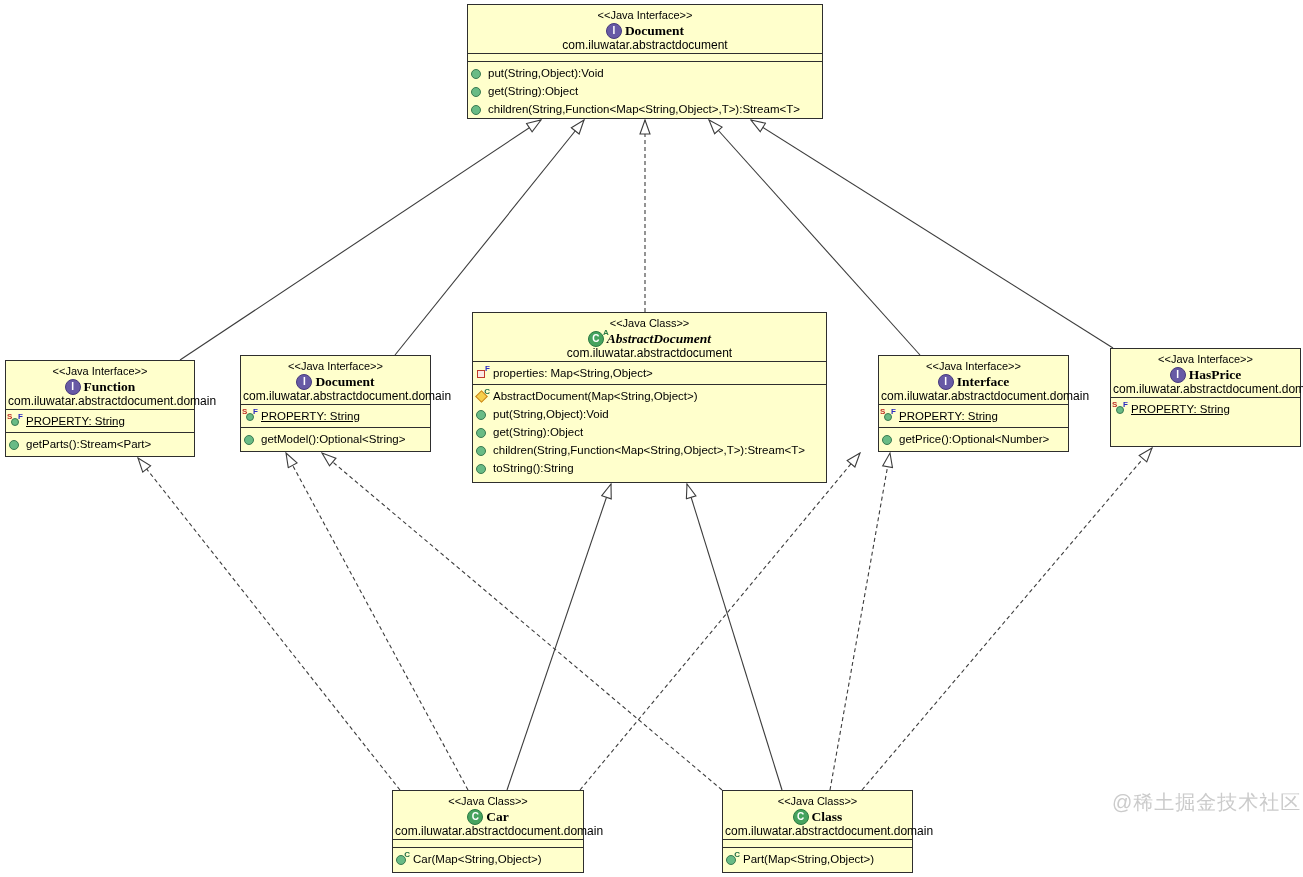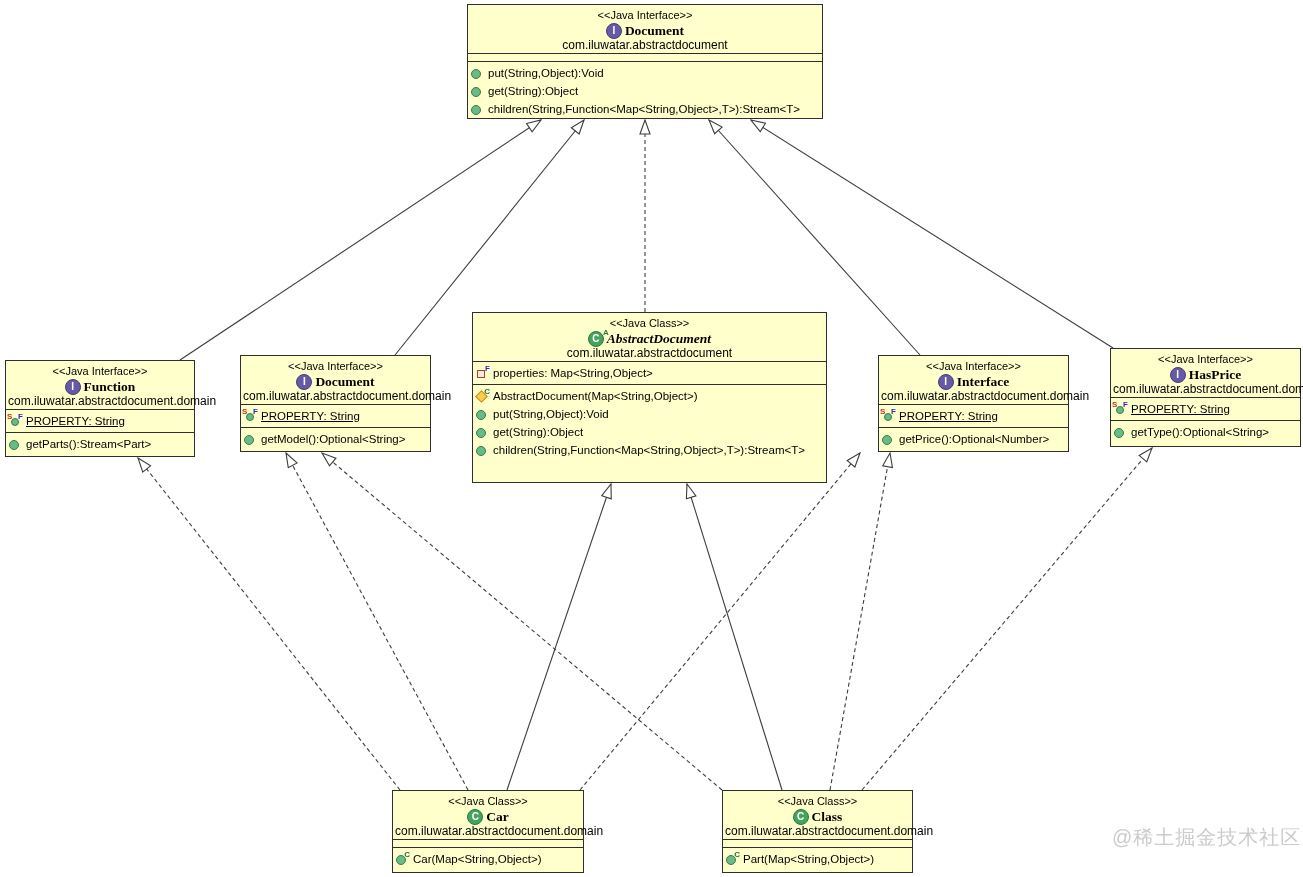--- a/index.html
+++ b/index.html
@@ -32,21 +32,21 @@
   .mi .dot{position:absolute;left:1px;bottom:2px;width:8px;height:8px;border-radius:50%;
            background:#69bb85;border:1px solid #3a7a51;}
   .mi .dot.sm{width:6px;height:6px;left:3px;bottom:3px;}
   .mi .sq{position:absolute;left:2px;bottom:3px;width:6px;height:6px;background:#fbe9e4;border:1px solid #bf3a2b;}
   .mi .diamond{position:absolute;left:2px;bottom:3px;width:7px;height:7px;background:#f6cf4b;border:1px solid #c8841f;transform:rotate(45deg);}
   .mi .sup{position:absolute;font-size:8px;font-weight:bold;line-height:8px;}
   .mi .csup{right:-1px;top:-1px;color:#1d6b41;}
   .mi .fsup{right:-1px;top:-1px;color:#2b2bc0;}
   .mi .ssup{left:-1px;top:-1px;color:#c03028;}
 
-  #watermark{position:absolute;left:1112px;top:824px;font-size:20px;color:#cbcbcb;
+  #watermark{position:absolute;left:1112px;top:789px;font-size:20px;color:#cbcbcb;
              letter-spacing:1px;white-space:nowrap;}
 </style>
 </head>
 <body>
 
 <div id="stage">
   <svg id="edges" viewBox="0 0 1303 877" xmlns="http://www.w3.org/2000/svg">
     <defs>
       <marker id="tri" markerUnits="userSpaceOnUse" markerWidth="16" markerHeight="12" refX="15" refY="6" orient="auto">
         <path d="M1,1 L15,6 L1,11 Z" fill="#ffffff" stroke="#3c3c3c" stroke-width="1.1"></path>
@@ -135,20 +135,26 @@
             <span class="dot"></span>
           </span>
           <span class="lbl">get(String):Object</span>
         </div>
         <div class="row">
           <span class="mi">
             <span class="dot"></span>
           </span>
           <span class="lbl">children(String,Function&lt;Map&lt;String,Object&gt;,T&gt;):Stream&lt;T&gt;</span>
         </div>
+        <div class="row">
+          <span class="mi">
+            <span class="dot"></span>
+          </span>
+          <span class="lbl">toString():String</span>
+        </div>
       </div>
     </div>
     <div class="node" style="left: 5px; top: 360px; width: 190px; height: 97px;">
       <div class="hdr">
         <div class="stereo">&lt;&lt;Java Interface&gt;&gt;</div>
         <div class="nm">
           <span class="kicon k-interface">I</span>
           <span class="nm-txt">Function</span>
         </div>
         <div class="pkg">com.iluwatar.abstractdocument.domain</div>
@@ -238,28 +244,20 @@
         <div class="pkg">com.iluwatar.abstractdocument.domain</div>
       </div>
       <div class="fields">
         <div class="row">
           <span class="mi">
             <span class="sup ssup">S</span>
             <span class="dot sm"></span>
             <span class="sup fsup">F</span>
           </span>
           <span class="lbl ul">PROPERTY: String</span>
-        </div>
-      </div>
-      <div class="methods">
-        <div class="row">
-          <span class="mi">
-            <span class="dot"></span>
-          </span>
-          <span class="lbl">getType():Optional&lt;String&gt;</span>
         </div>
       </div>
     </div>
     <div class="node" style="left: 392px; top: 790px; width: 192px; height: 83px;">
       <div class="hdr">
         <div class="stereo">&lt;&lt;Java Class&gt;&gt;</div>
         <div class="nm">
           <span class="kicon k-class">C</span>
           <span class="nm-txt">Car</span>
         </div>

